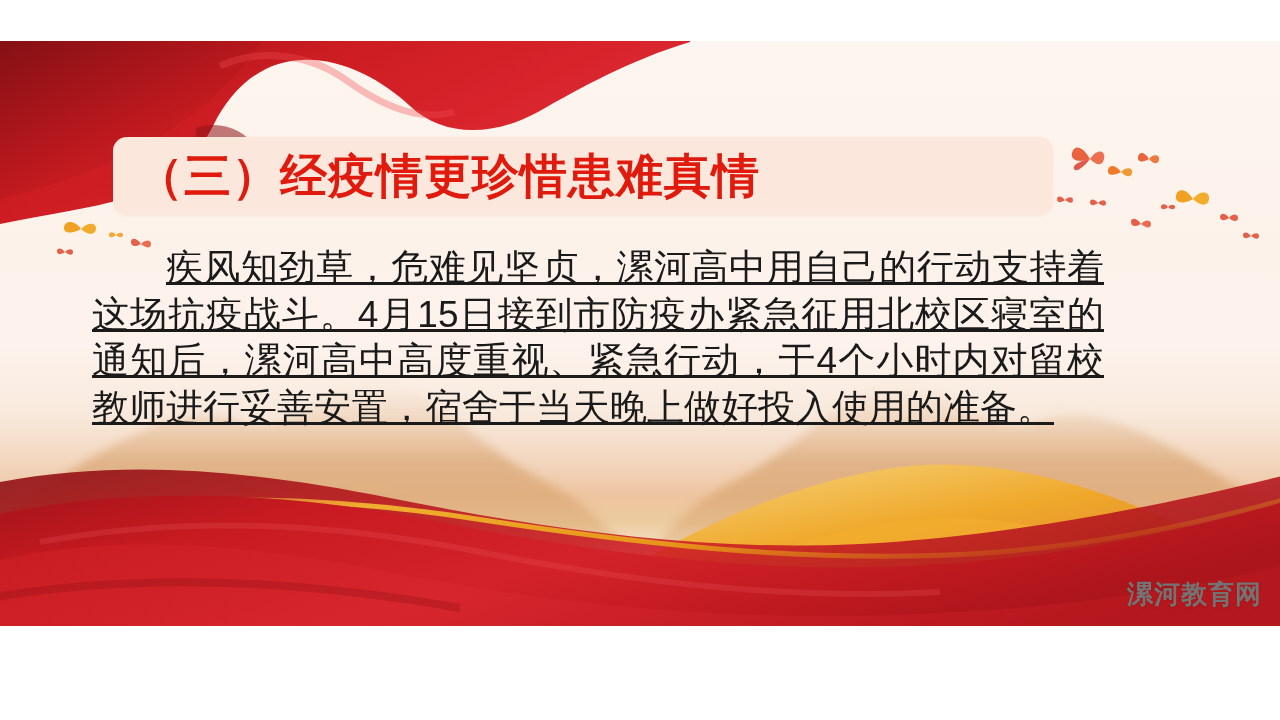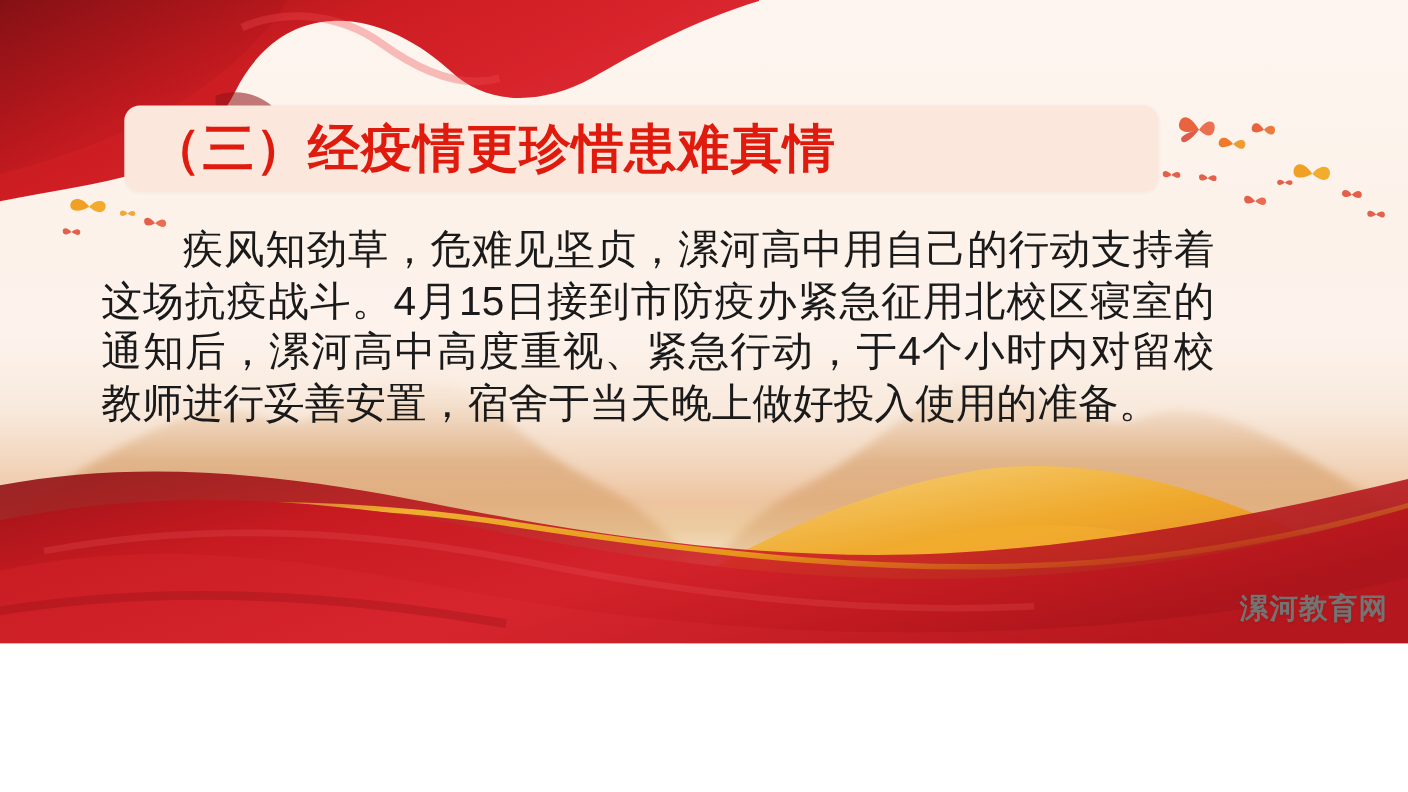--- a/index.html
+++ b/index.html
@@ -7,20 +7,21 @@
     padding: 0;
     background: #ffffff;
   }
   #slide {
     position: relative;
     width: 1280px;
     height: 585px;
     overflow: hidden;
     background: #fcf3ec;
     font-family: "Liberation Sans", "DejaVu Sans", sans-serif;
+    margin-top: 41px;
   }
 
   
   .bg-base {
     position: absolute;
     inset: 0;
     background:
       linear-gradient(180deg,
         #fdf5ef 0%,
         #fcf2ea 35%,
@@ -85,21 +86,21 @@
     line-height: 46.5px;
     color: #1a1a1a;
     text-align: justify;
     text-justify: inter-ideograph;
     letter-spacing: 0px;
   }
   .body-text p {
     margin: 0;
     text-indent: 2em;
   }
-  .body-text p.para2 { margin-top: 2px; }
+  .body-text p.para2 { margin-top: 2px; text-decoration: underline; }
 
   
   .watermark {
     position: absolute;
     right: 18px;
     bottom: 14px;
     font-size: 26px;
     font-weight: bold;
     color: #737373;
     letter-spacing: 1px;

